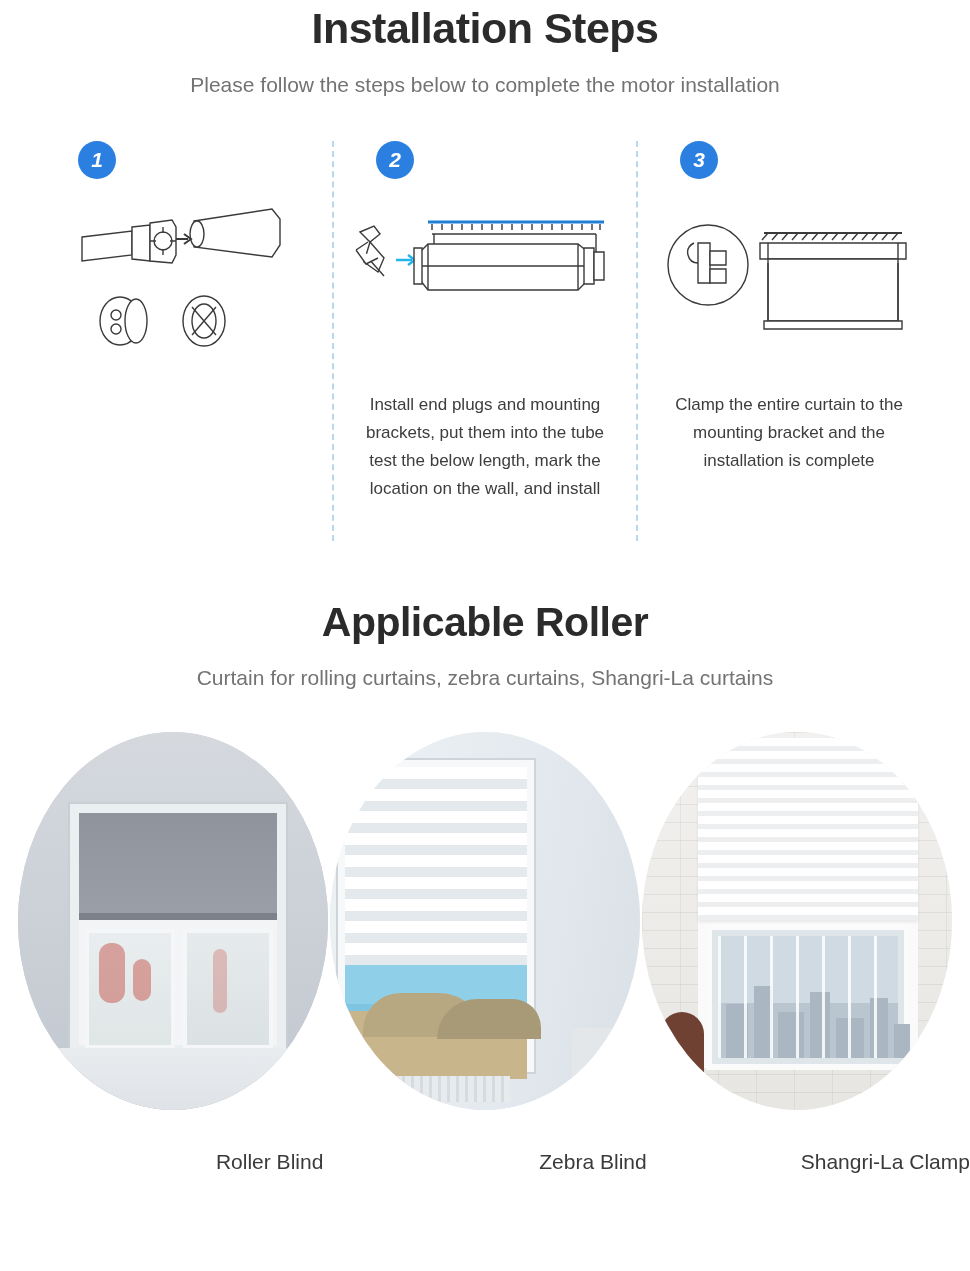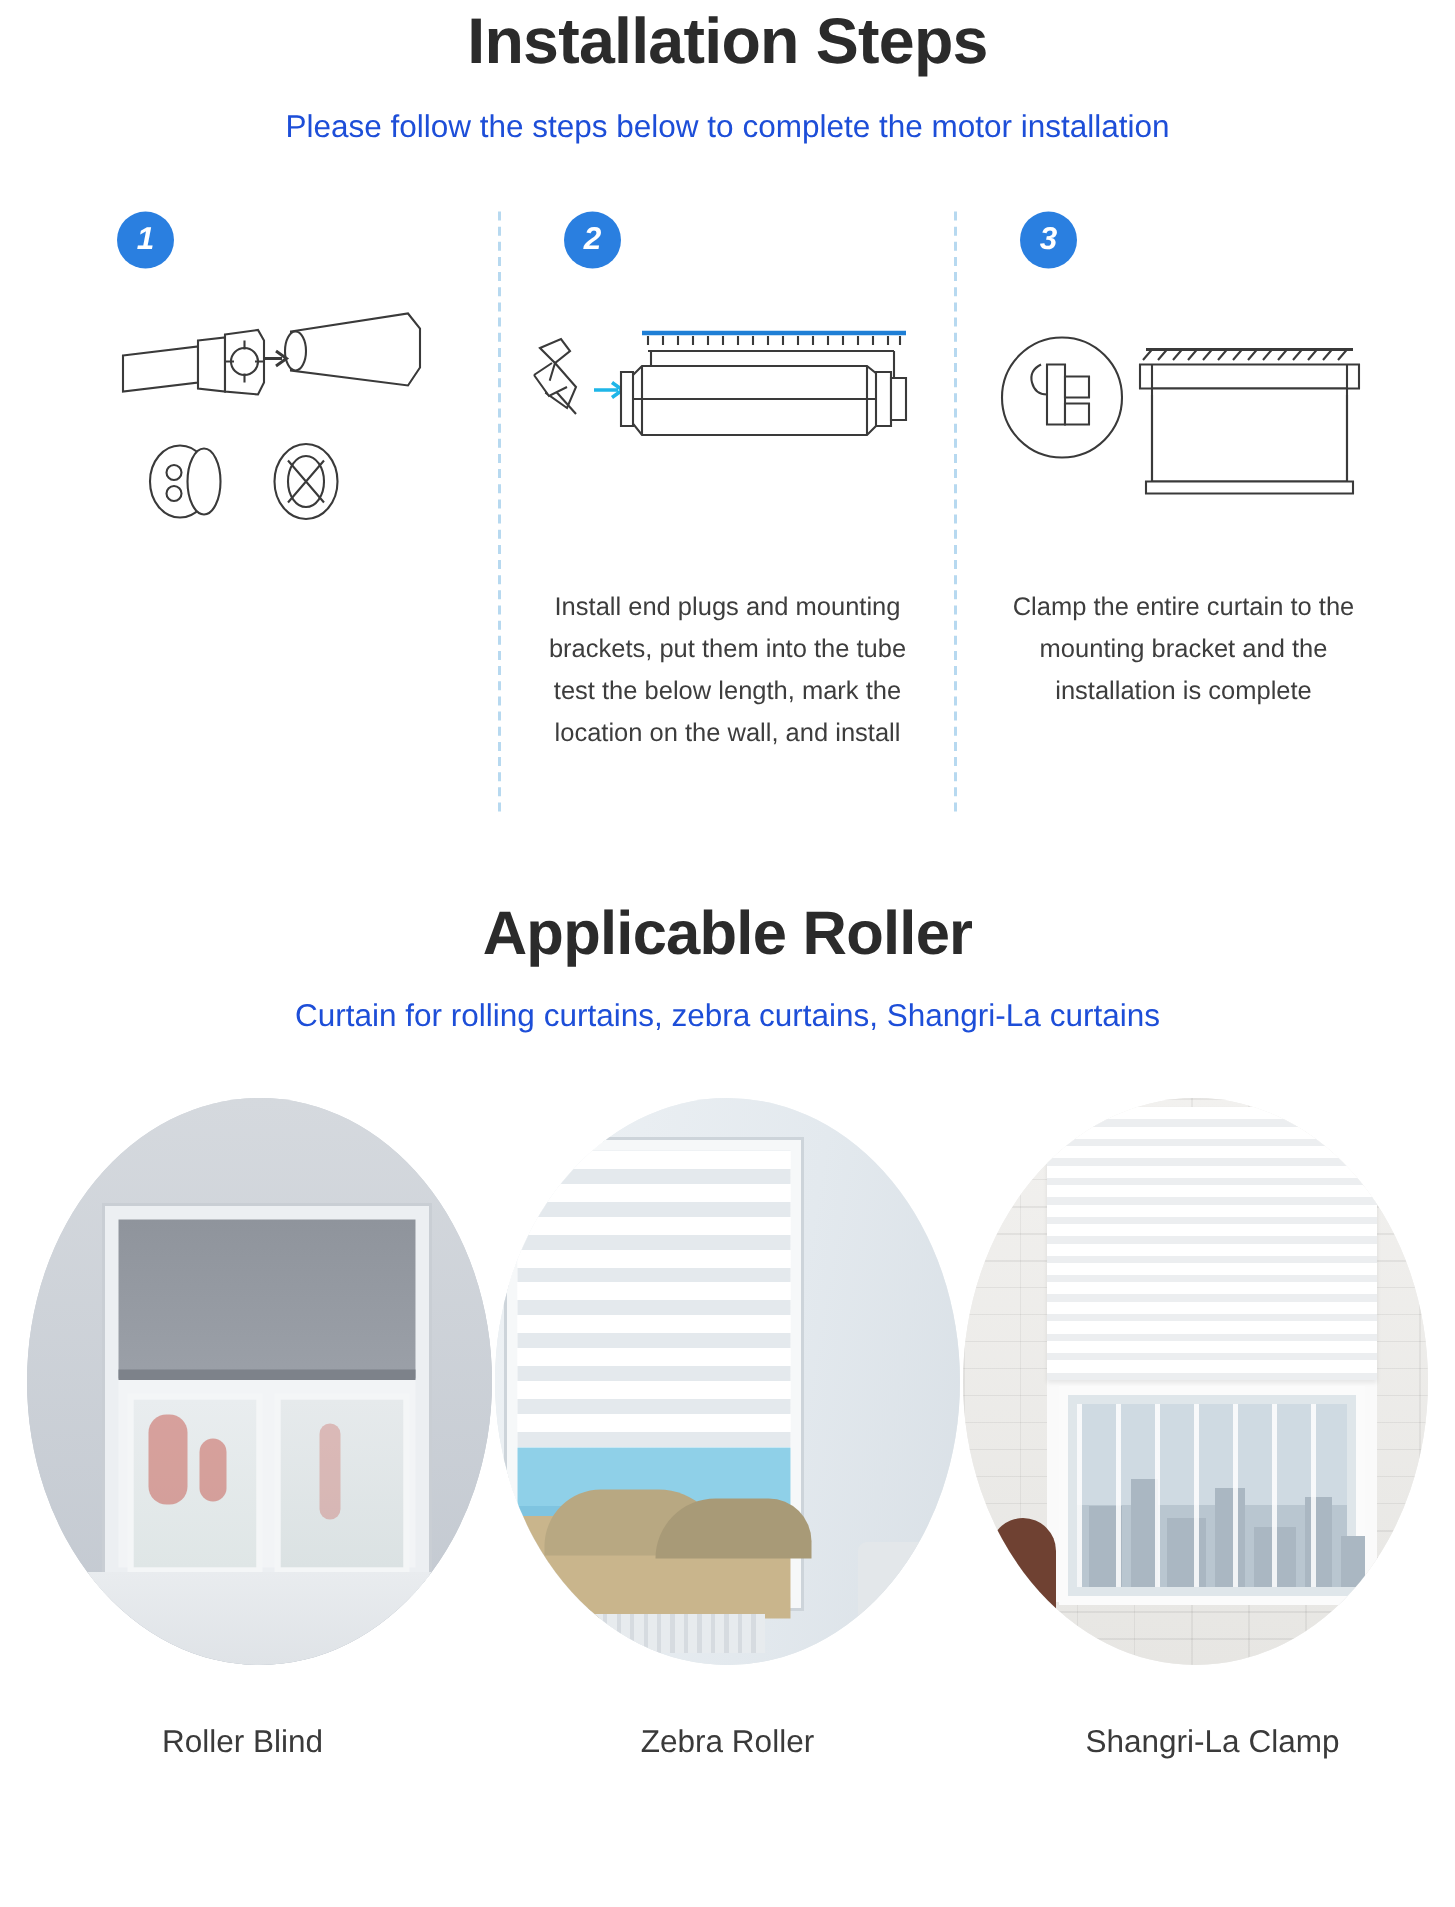--- a/index.html
+++ b/index.html
@@ -19,21 +19,21 @@
   .h1 {
     text-align: center;
     font-size: 43px;
     font-weight: bold;
     color: #2b2b2b;
     letter-spacing: -0.5px;
   }
   .sub {
     text-align: center;
     font-size: 21px;
-    color: #1d4ed8;
+    color: #737373;
     margin-top: 20px;
     font-weight: 400;
   }
 
   .steps {
     display: flex;
     margin-top: 44px;
     padding: 0 30px;
     align-items: flex-start;
   }
@@ -99,21 +99,21 @@
   .c1 { left: 18px; }
   .c2 { left: 330px; }
   .c3 { left: 642px; }
 
   .labels {
     display: flex;
     margin-top: 28px;
   }
   .labels div {
     flex: 1 1 0;
-    text-align: center;
+    text-align: right;
     font-size: 21px;
     color: #3a3a3a;
   }
 
   
   svg { display: block; }
 
   
   .scene { width: 100%; height: 100%; position: relative; }
 
@@ -320,17 +320,17 @@
           </div>
         </div>
         <div class="chair"></div>
       </div>
     </div>
 
   </div>
 
   <div class="labels">
     <div>Roller Blind</div>
-    <div>Zebra Roller</div>
+    <div>Zebra Blind</div>
     <div>Shangri-La Clamp</div>
   </div>
 
 </section>
 
 </body></html>

